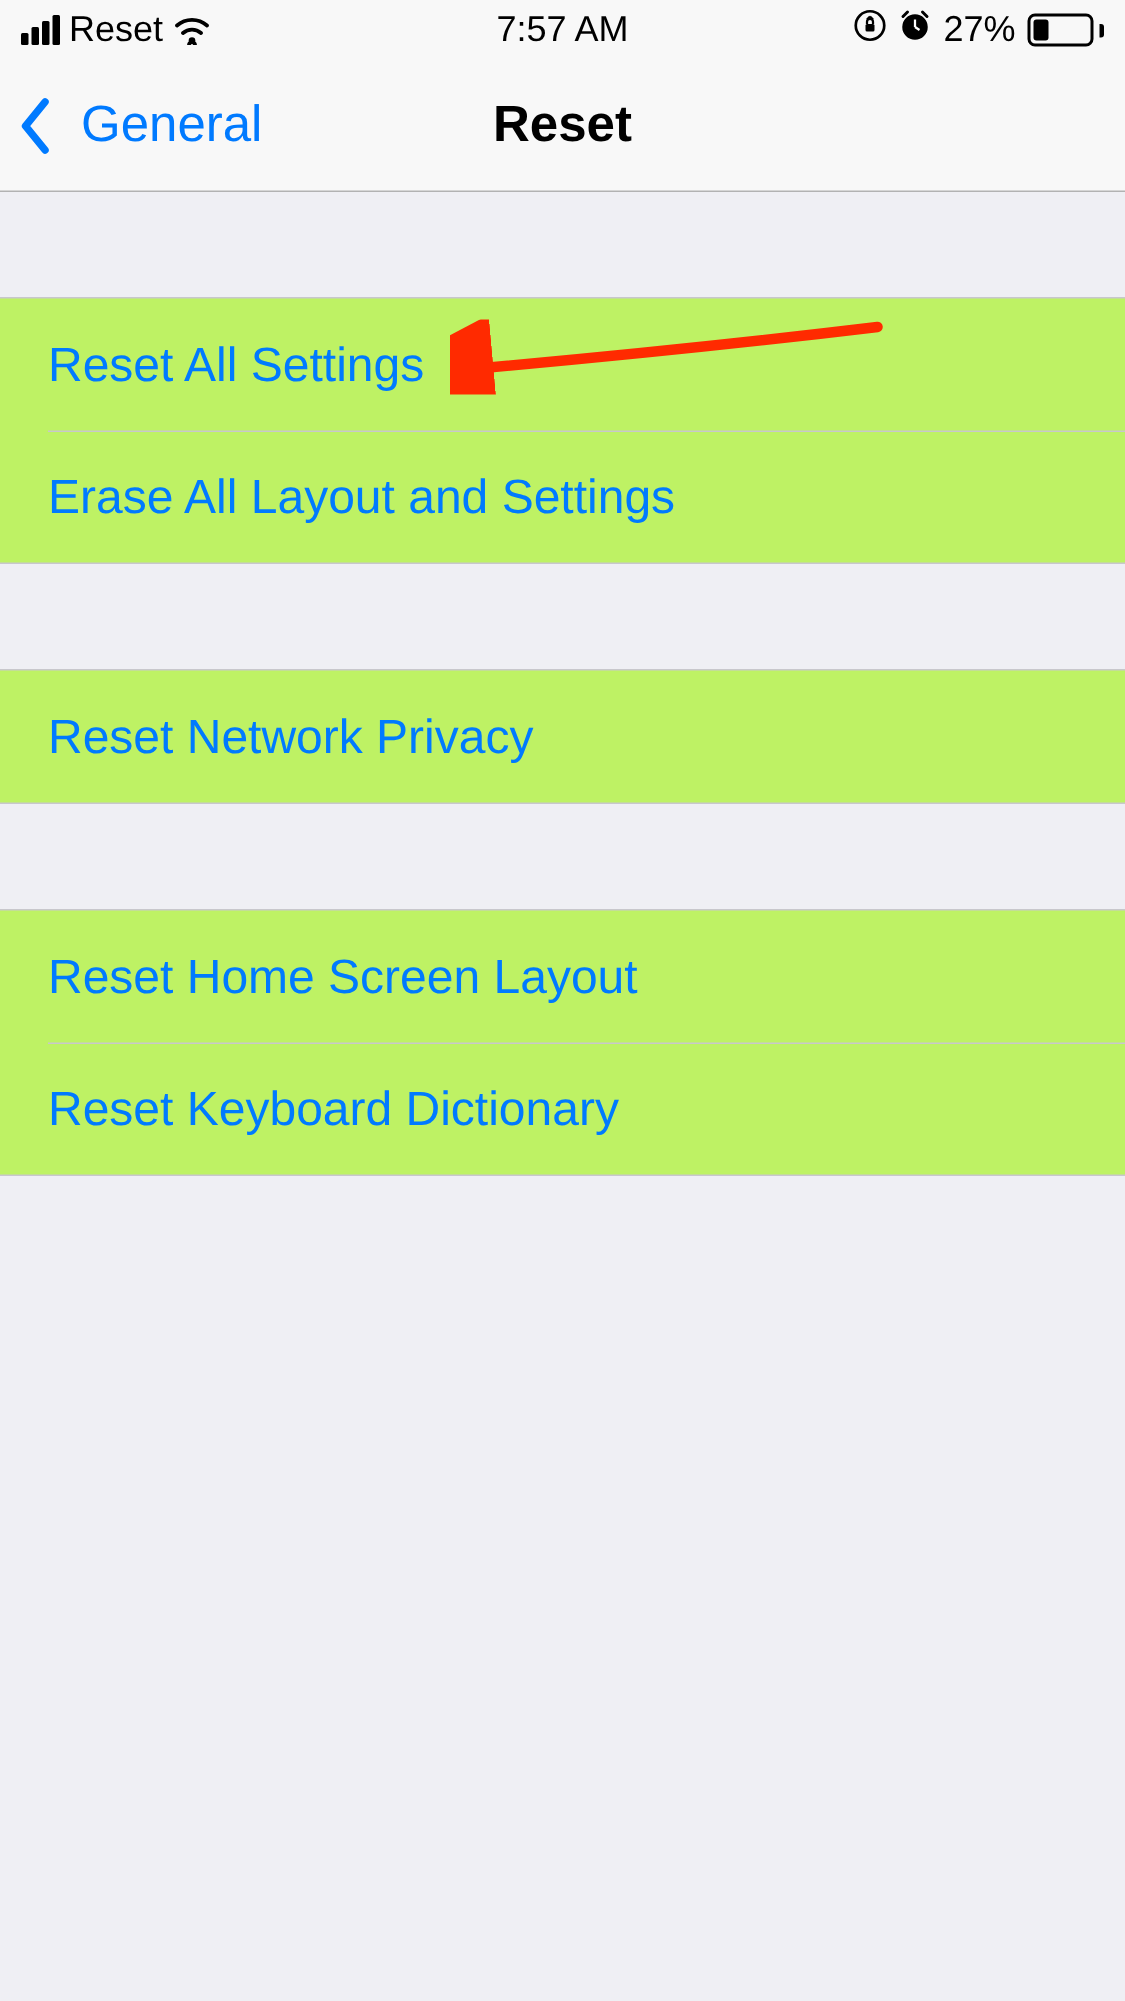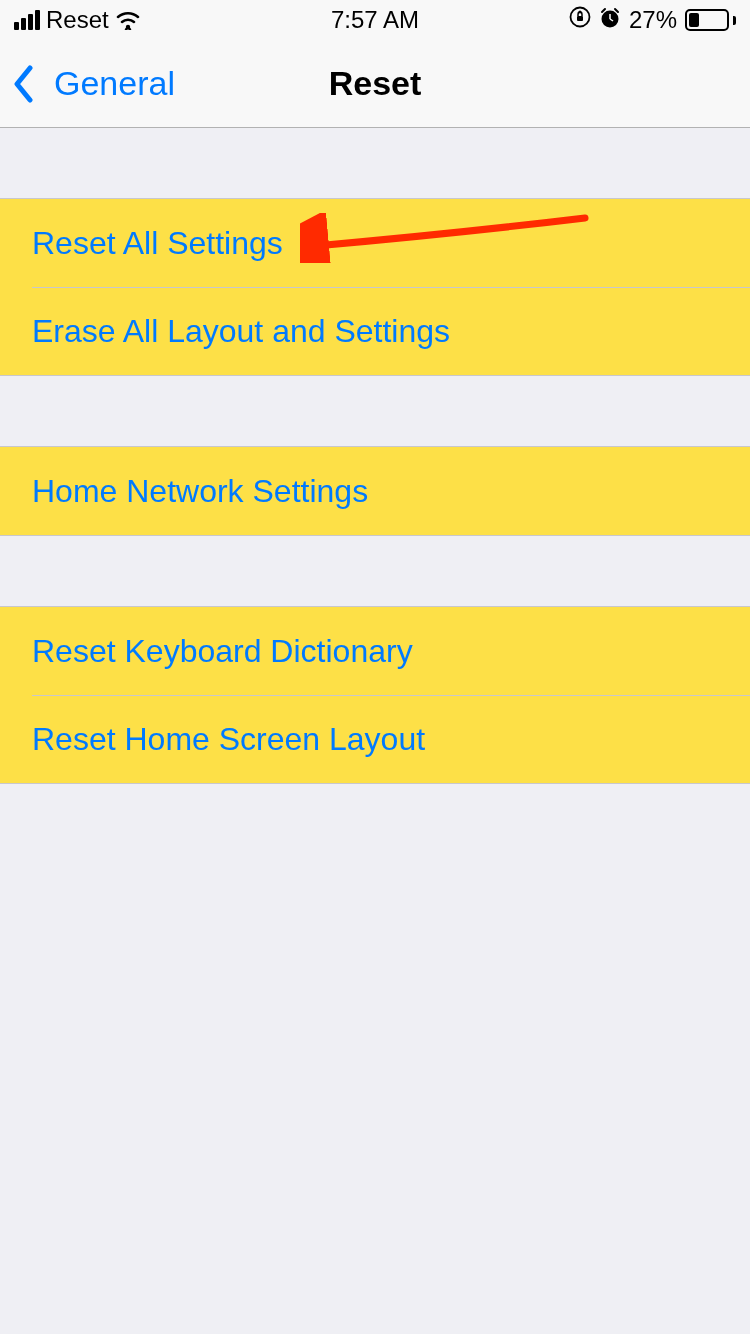--- a/index.html
+++ b/index.html
@@ -115,21 +115,21 @@
       font-weight: 700;
       color: #000;
     }
     .spacer {
       height: 70px;
     }
     .spacer-sm {
       height: 70px;
     }
     .table-group {
-      background: #fde047;
+      background: #bef264;
       border-top: 1px solid #c8c7cc;
       border-bottom: 1px solid #c8c7cc;
     }
     .table-row {
       height: 88px;
       display: flex;
       align-items: center;
       padding: 0 32px;
       color: #007aff;
       font-size: 32px;
@@ -220,32 +220,32 @@
   </div>
   <div class="table-row">
     <span>Erase All Layout and Settings</span>
   </div>
 </div>
 
 <div class="spacer-sm"></div>
 
 <div class="table-group">
   <div class="table-row">
-    <span>Home Network Settings</span>
+    <span>Reset Network Privacy</span>
   </div>
 </div>
 
 <div class="spacer-sm"></div>
 
 <div class="table-group">
   <div class="table-row">
+    <span>Reset Home Screen Layout</span>
+  </div>
+  <div class="table-row">
     <span>Reset Keyboard Dictionary</span>
-  </div>
-  <div class="table-row">
-    <span>Reset Home Screen Layout</span>
   </div>
 </div>
 
 <svg class="arrow-annotation" viewBox="0 0 290 50">
   <defs>
     <marker id="arrowhead" markerWidth="12" markerHeight="10" refX="2" refY="5" orient="auto">
       <polygon points="0 0, 12 5, 0 10" fill="#ff2a00"></polygon>
     </marker>
   </defs>
   <path d="M 285 5 Q 160 20 15 33" stroke="#ff2a00" stroke-width="7" fill="none" marker-end="url(#arrowhead)" stroke-linecap="round"></path>

